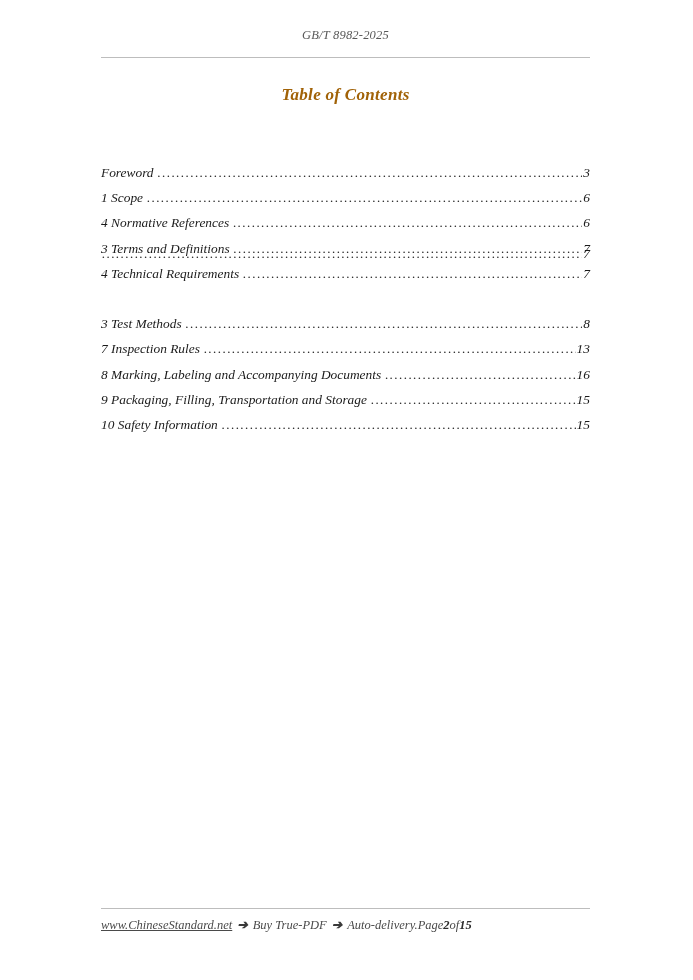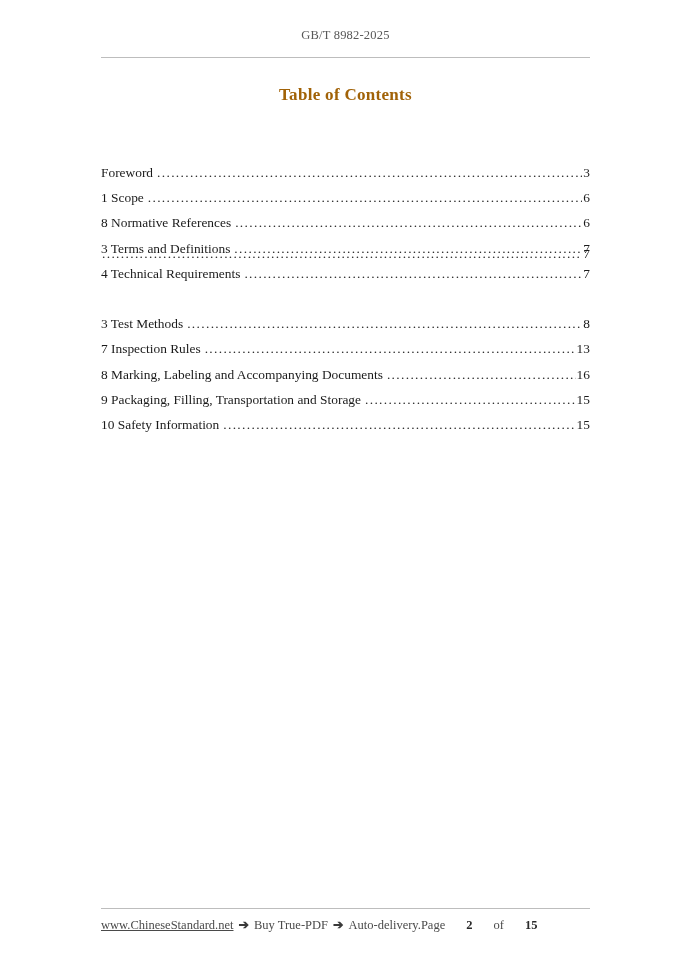--- a/index.html
+++ b/index.html
@@ -14,20 +14,21 @@
     color: #1a1a1a;
     position: relative;
     overflow: hidden;
   }
   .page {
     position: absolute;
     left: 0;
     top: 0;
     width: 693px;
     height: 980px;
+    font-style: italic;
   }
 
   
   .header {
     position: absolute;
     left: 101px;
     top: 28px;
     width: 489px;
     text-align: center;
     font-size: 12.5px;
@@ -124,21 +125,21 @@
   .arrow {
     font-weight: bold;
     font-size: 12.5px;
     color: #3a3a3a;
   }
   .footer-right {
     white-space: nowrap;
     color: #4a4a4a;
     display: flex;
     align-items: baseline;
-    gap: 21px;
+    gap: 0;
   }
   .footer-right .num {
     font-weight: bold;
     color: #2b2b2b;
   }
 </style>
 </head>
 <body>
 
 <div class="page">
@@ -156,21 +157,21 @@
       <span class="toc-page">3</span>
     </div>
 
     <div class="toc-entry">
       <span class="toc-label">1 Scope</span>
       <span class="toc-leader"></span>
       <span class="toc-page">6</span>
     </div>
 
     <div class="toc-entry">
-      <span class="toc-label">8 Normative References</span>
+      <span class="toc-label">4 Normative References</span>
       <span class="toc-leader"></span>
       <span class="toc-page">6</span>
     </div>
 
     <div class="toc-entry">
       <span class="toc-label">3 Terms and Definitions</span>
       <span class="toc-leader"></span>
       <span class="toc-page">7</span>
     </div>
 

